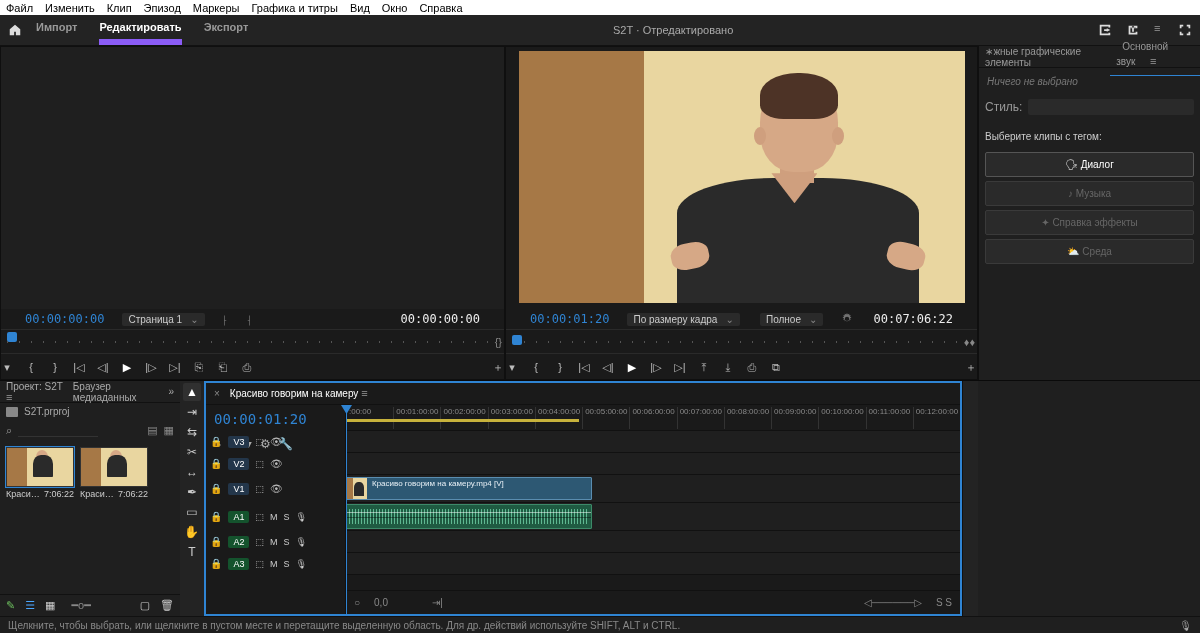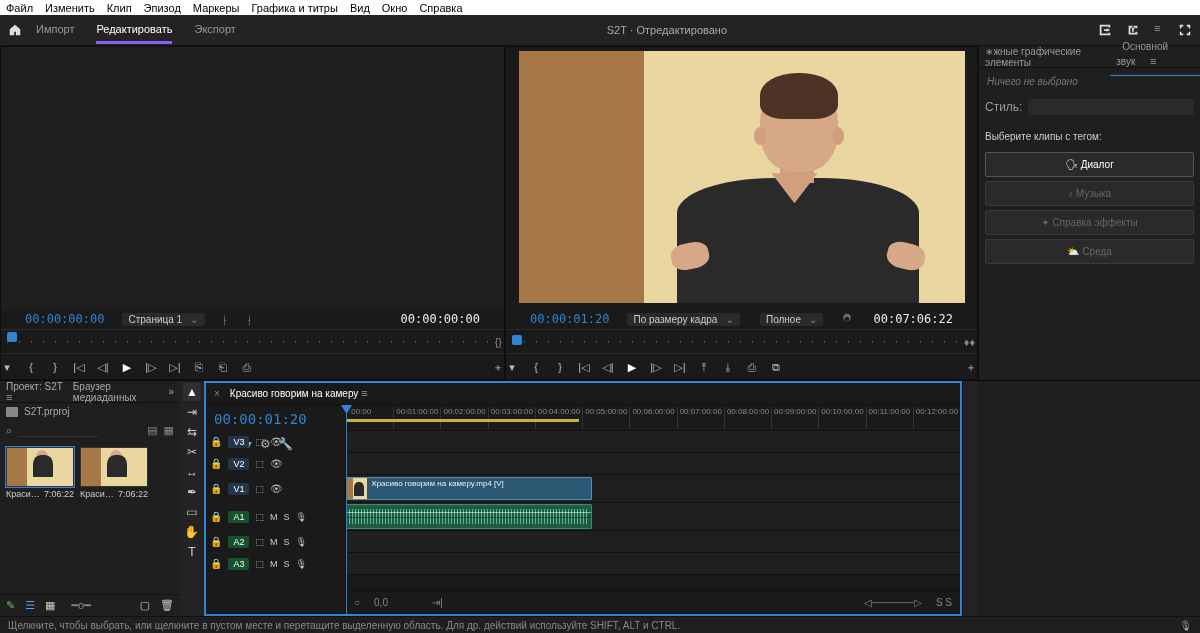--- a/index.html
+++ b/index.html
@@ -1,23 +1,23 @@
 <!DOCTYPE html>
 <html><head>
 <meta charset="utf-8">
 <style>
 * { box-sizing: border-box; margin: 0; padding: 0; font-family: "Segoe UI", Arial, sans-serif; user-select: none; }
 body { background: #1f1f1f; color: #ccc; font-size: 11px; width: 1200px; height: 633px; overflow: hidden; display: flex; flex-direction: column; }
 .menubar { background: #fff; color: #000; height: 15px; display: flex; align-items: center; padding: 0 6px; gap: 12px; font-size: 11px; }
 .menubar span { cursor: pointer; }
 .topbar { background: #232323; height: 30px; display: flex; align-items: center; padding: 0 8px; color: #ddd; }
 .topbar .home { width: 14px; height: 14px; margin-right: 14px; }
-.topbar .tabs { display: flex; gap: 22px; }
+.topbar .tabs { display: flex; gap: 22px; font-weight: bold; }
 .topbar .tab { padding: 6px 0; color: #999; cursor: pointer; }
-.topbar .tab.active { color: #fff; border-bottom: 3px solid #8b5cf6; text-align: right; }
+.topbar .tab.active { color: #fff; border-bottom: 6px solid #8b5cf6; text-align: right; }
 .topbar .title { margin-left: auto; margin-right: auto; color: #aaa; font-size: 11px; }
 .topbar .rightbtns { display: flex; gap: 14px; }
 .topbar .rightbtns svg { width: 14px; height: 14px; }
 .main { flex: 1; display: flex; flex-direction: column; }
 .uprow { height: 335px; display: flex; border-top: 1px solid #111; }
 .panel { background: #1a1a1a; border: 1px solid #0f0f0f; display: flex; flex-direction: column; position: relative; }
 .panel-header { height: 22px; display: flex; align-items: center; padding: 0 6px; font-size: 10px; color: #bbb; gap: 10px; border-bottom: 1px solid #0f0f0f; }
 .panel-header .ptab { padding: 4px 2px; color: #aaa; cursor: pointer; }
 .panel-header .ptab.active { color: #fff; border-bottom: 1px solid #0d6dcc; }
 .menu-icon { display: inline-block; width: 10px; line-height: 10px; }

